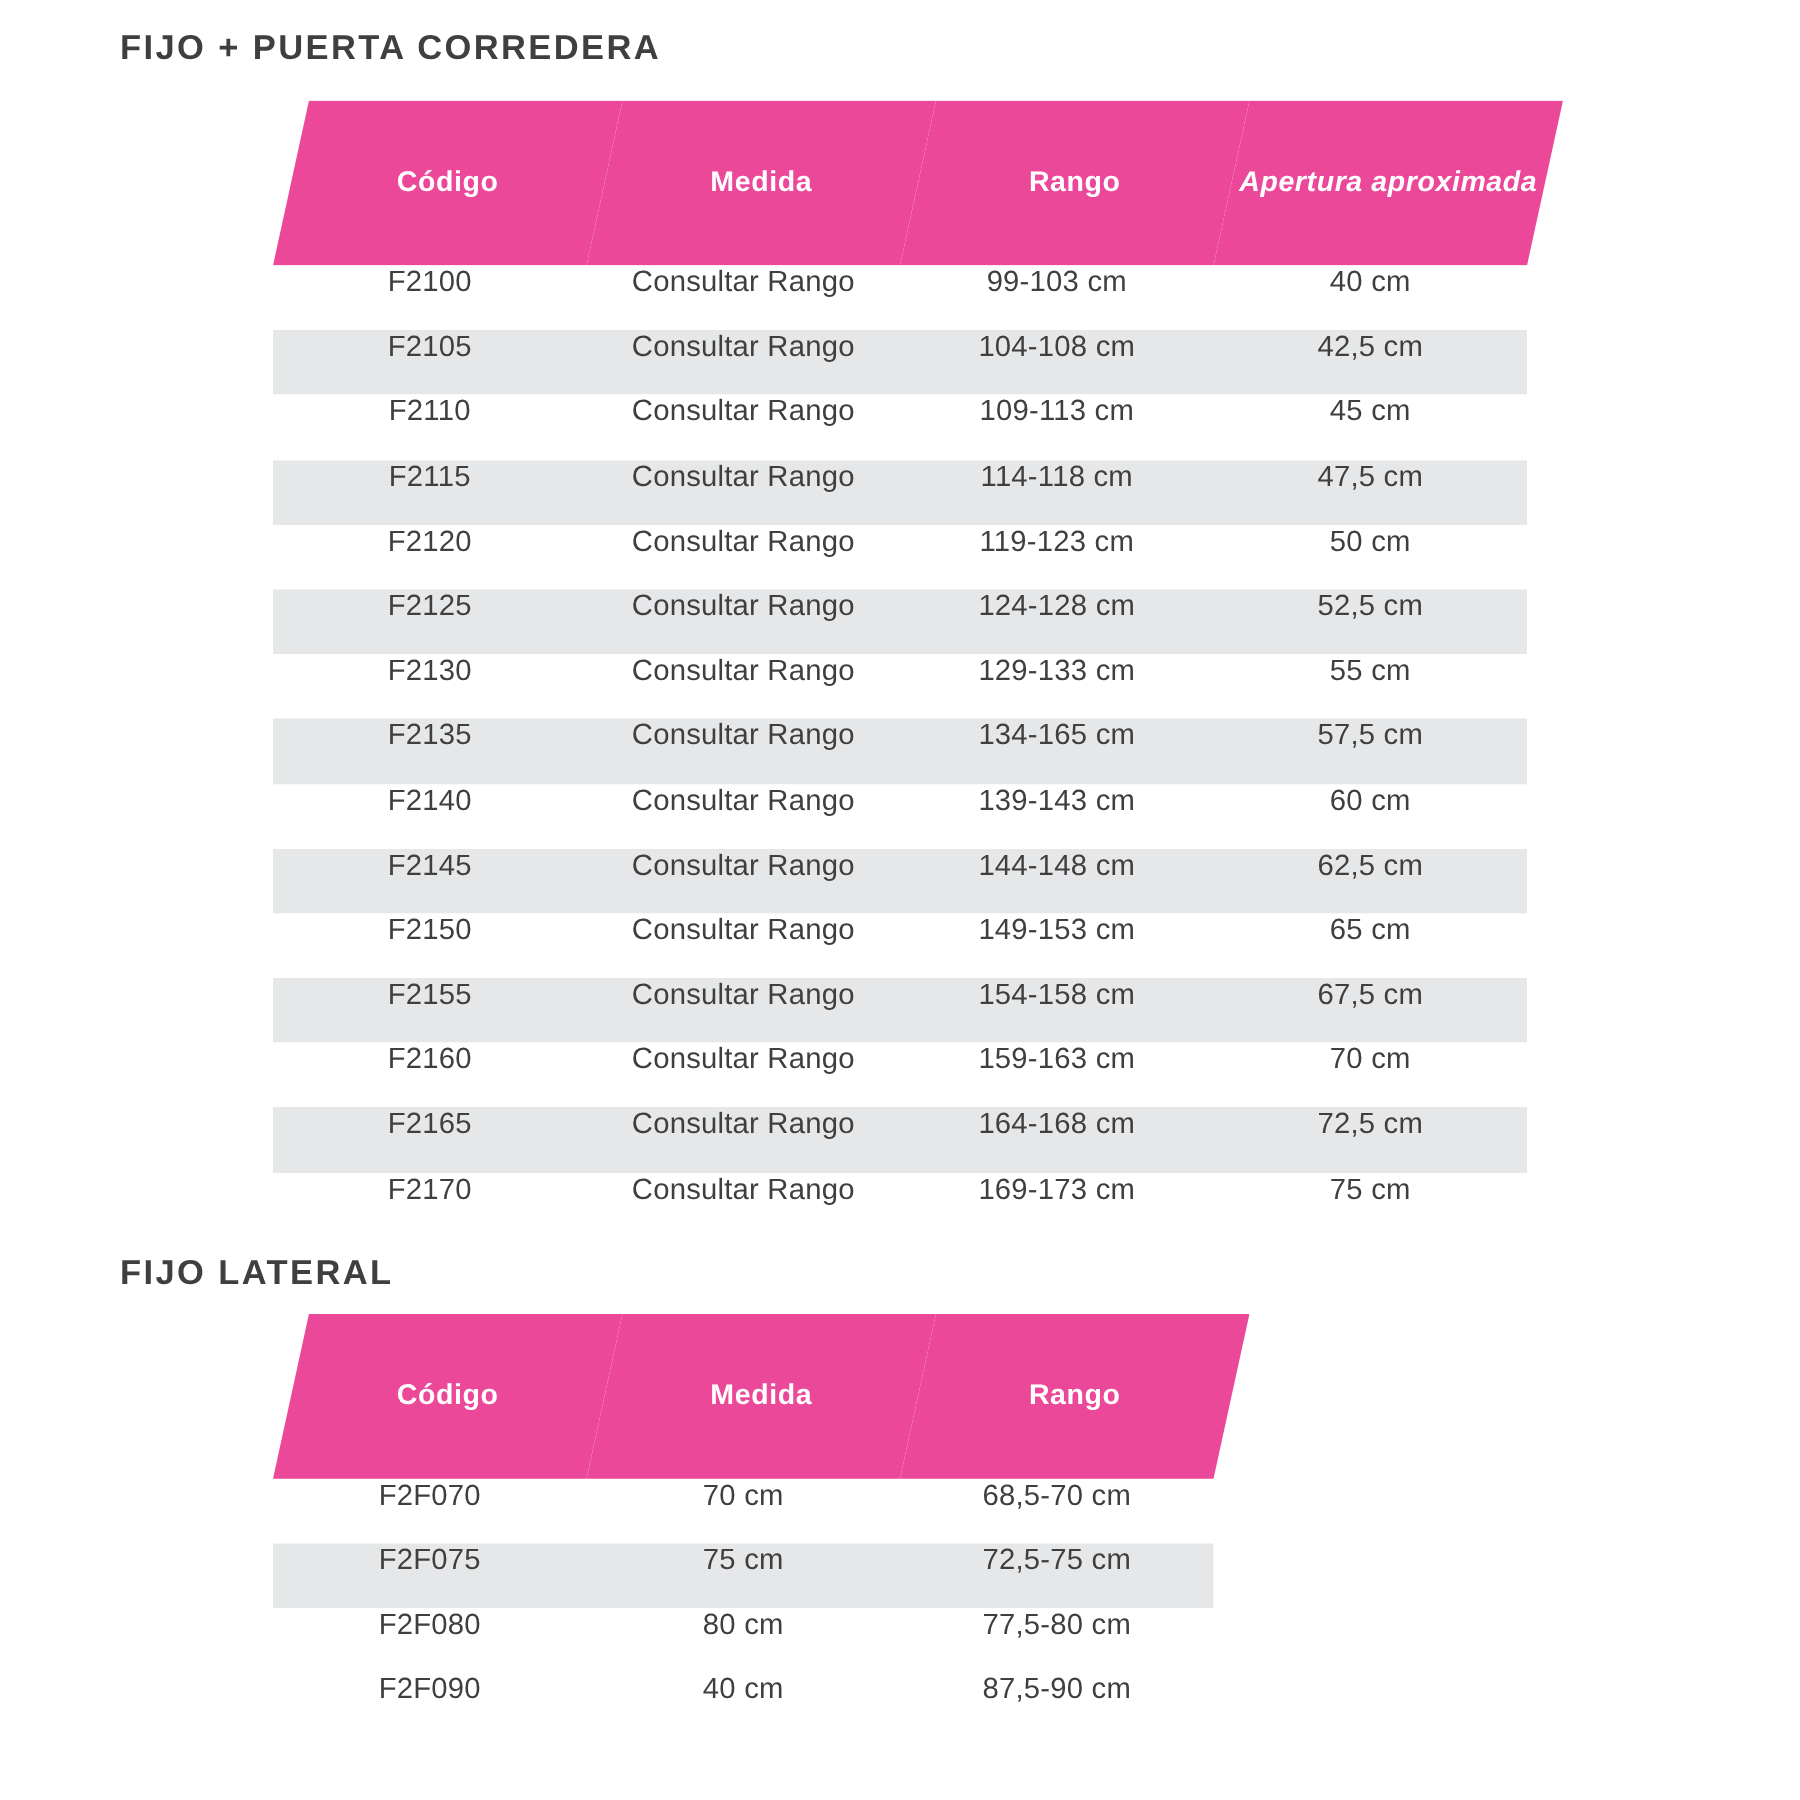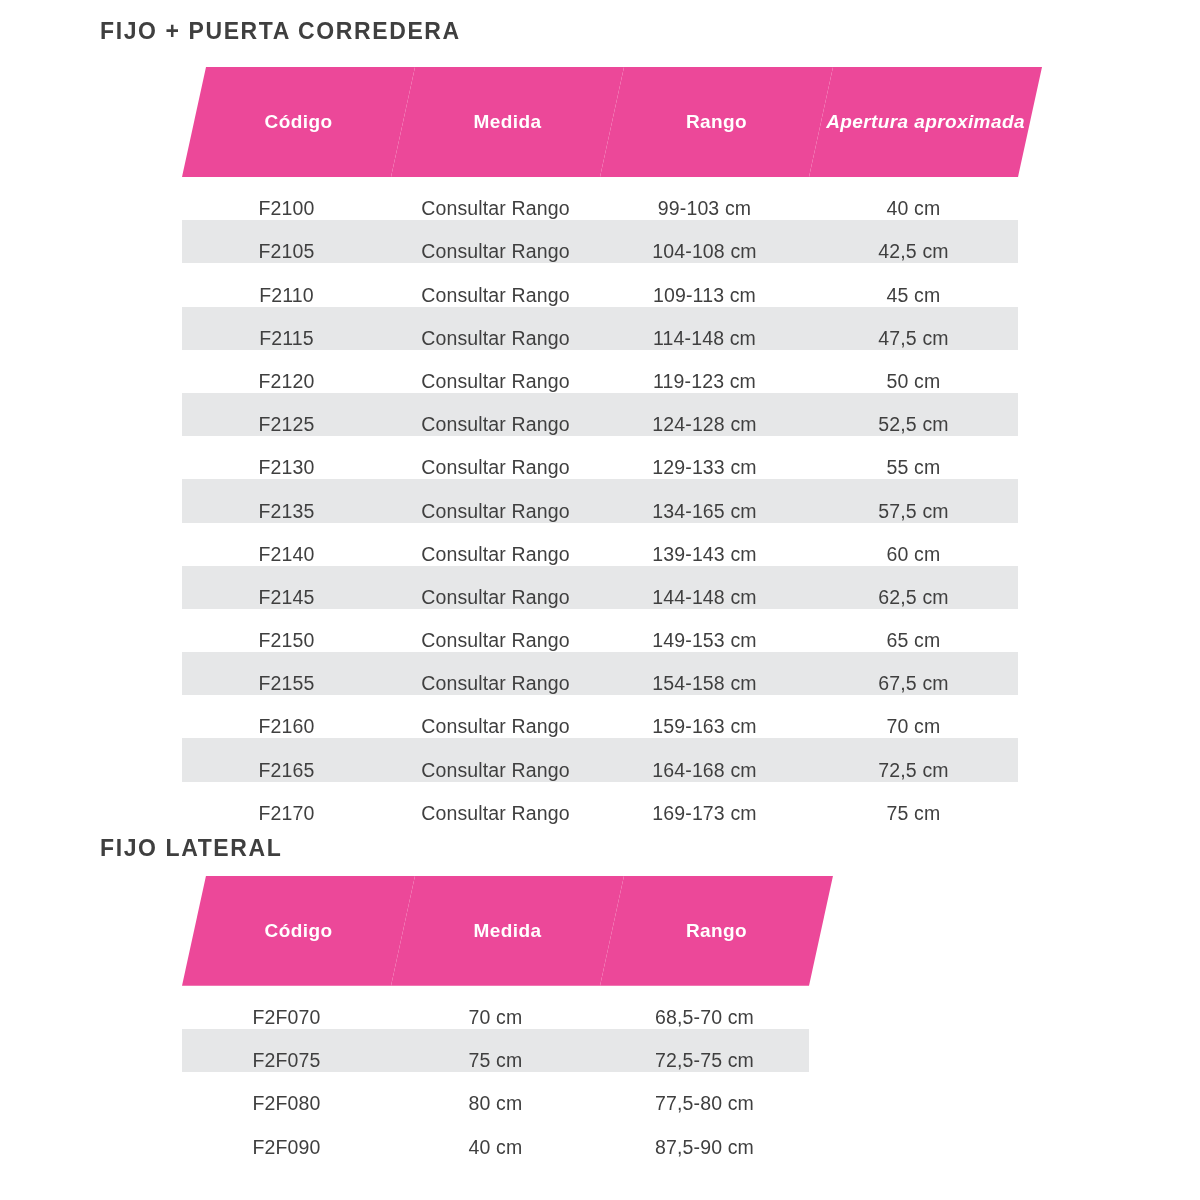--- a/index.html
+++ b/index.html
@@ -16,21 +16,21 @@
     position: relative;
     width: 1200px;
     height: 1200px;
     overflow: hidden;
   }
 
   
   .section-title-row {
     display: flex;
     align-items: baseline;
-    padding-left: 100px;
+    padding-left: 80px;
   }
   .section-title {
     font-size: 23px;
     font-weight: bold;
     letter-spacing: 1.6px;
     color: #3f3f3f;
     text-transform: uppercase;
     white-space: nowrap;
   }
   .section-note {
@@ -75,21 +75,21 @@
   .thead .cell .lbl {
     transform: translateX(0px);
     padding: 0 6px;
   }
   .thead .cell.two-line .lbl { line-height: 1.2; }
 
   
   .tbody .row {
     display: flex;
     height: 43.2px;
-    align-items: flex-end;
+    align-items: flex-start;
     background: #ffffff;
   }
   .tbody .row.alt { background: #e6e7e8; }
   .tbody .row .cell {
     text-align: center;
     font-size: 19.5px;
     color: #3f3f3f;
     letter-spacing: 0.15px;
     white-space: nowrap;
   }
@@ -153,21 +153,21 @@
       </div>
       <div class="row">
         <div class="cell c0">F2110</div>
         <div class="cell c1">Consultar Rango</div>
         <div class="cell c2">109-113 cm</div>
         <div class="cell c3">45 cm</div>
       </div>
       <div class="row alt">
         <div class="cell c0">F2115</div>
         <div class="cell c1">Consultar Rango</div>
-        <div class="cell c2">114-148 cm</div>
+        <div class="cell c2">114-118 cm</div>
         <div class="cell c3">47,5 cm</div>
       </div>
       <div class="row">
         <div class="cell c0">F2120</div>
         <div class="cell c1">Consultar Rango</div>
         <div class="cell c2">119-123 cm</div>
         <div class="cell c3">50 cm</div>
       </div>
       <div class="row alt">
         <div class="cell c0">F2125</div>

